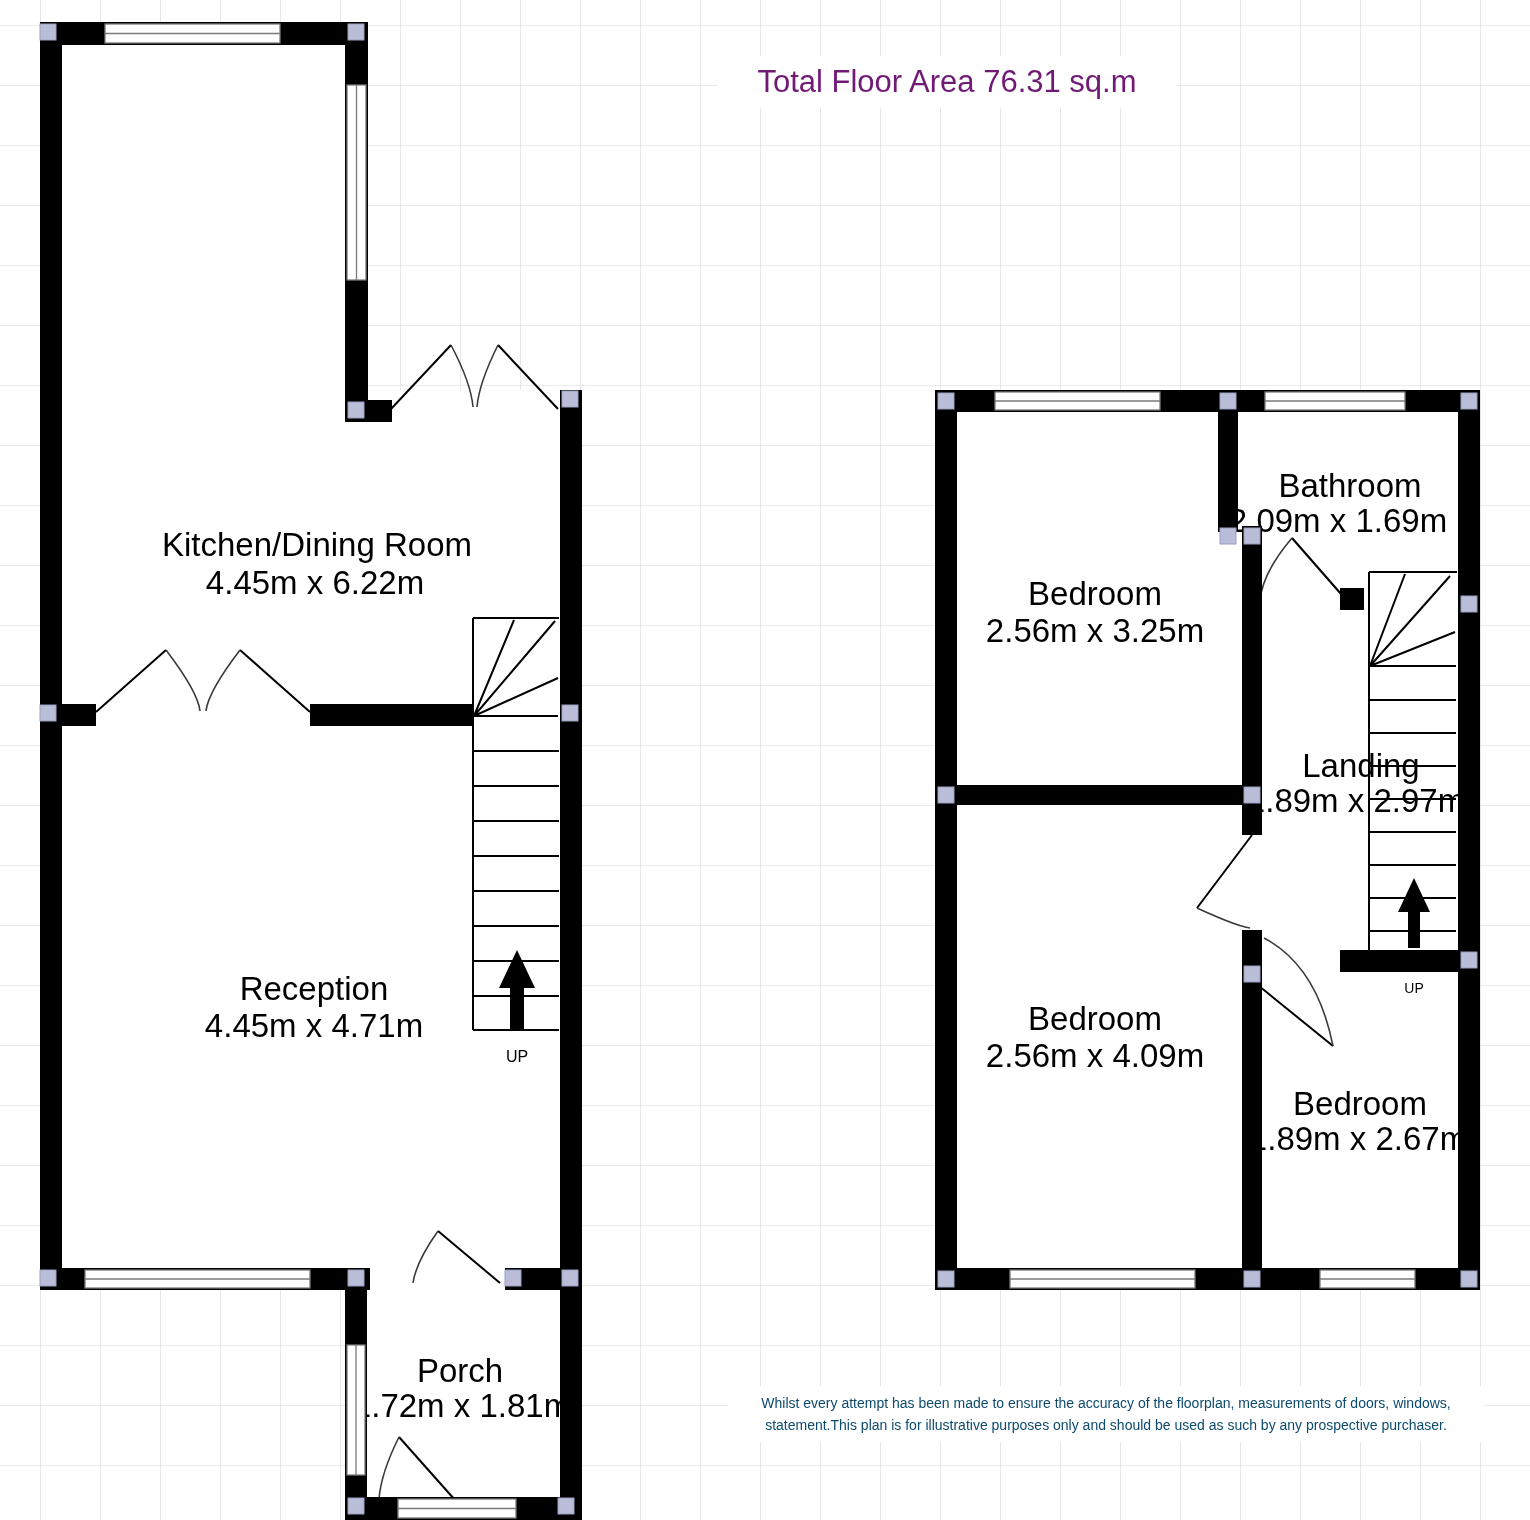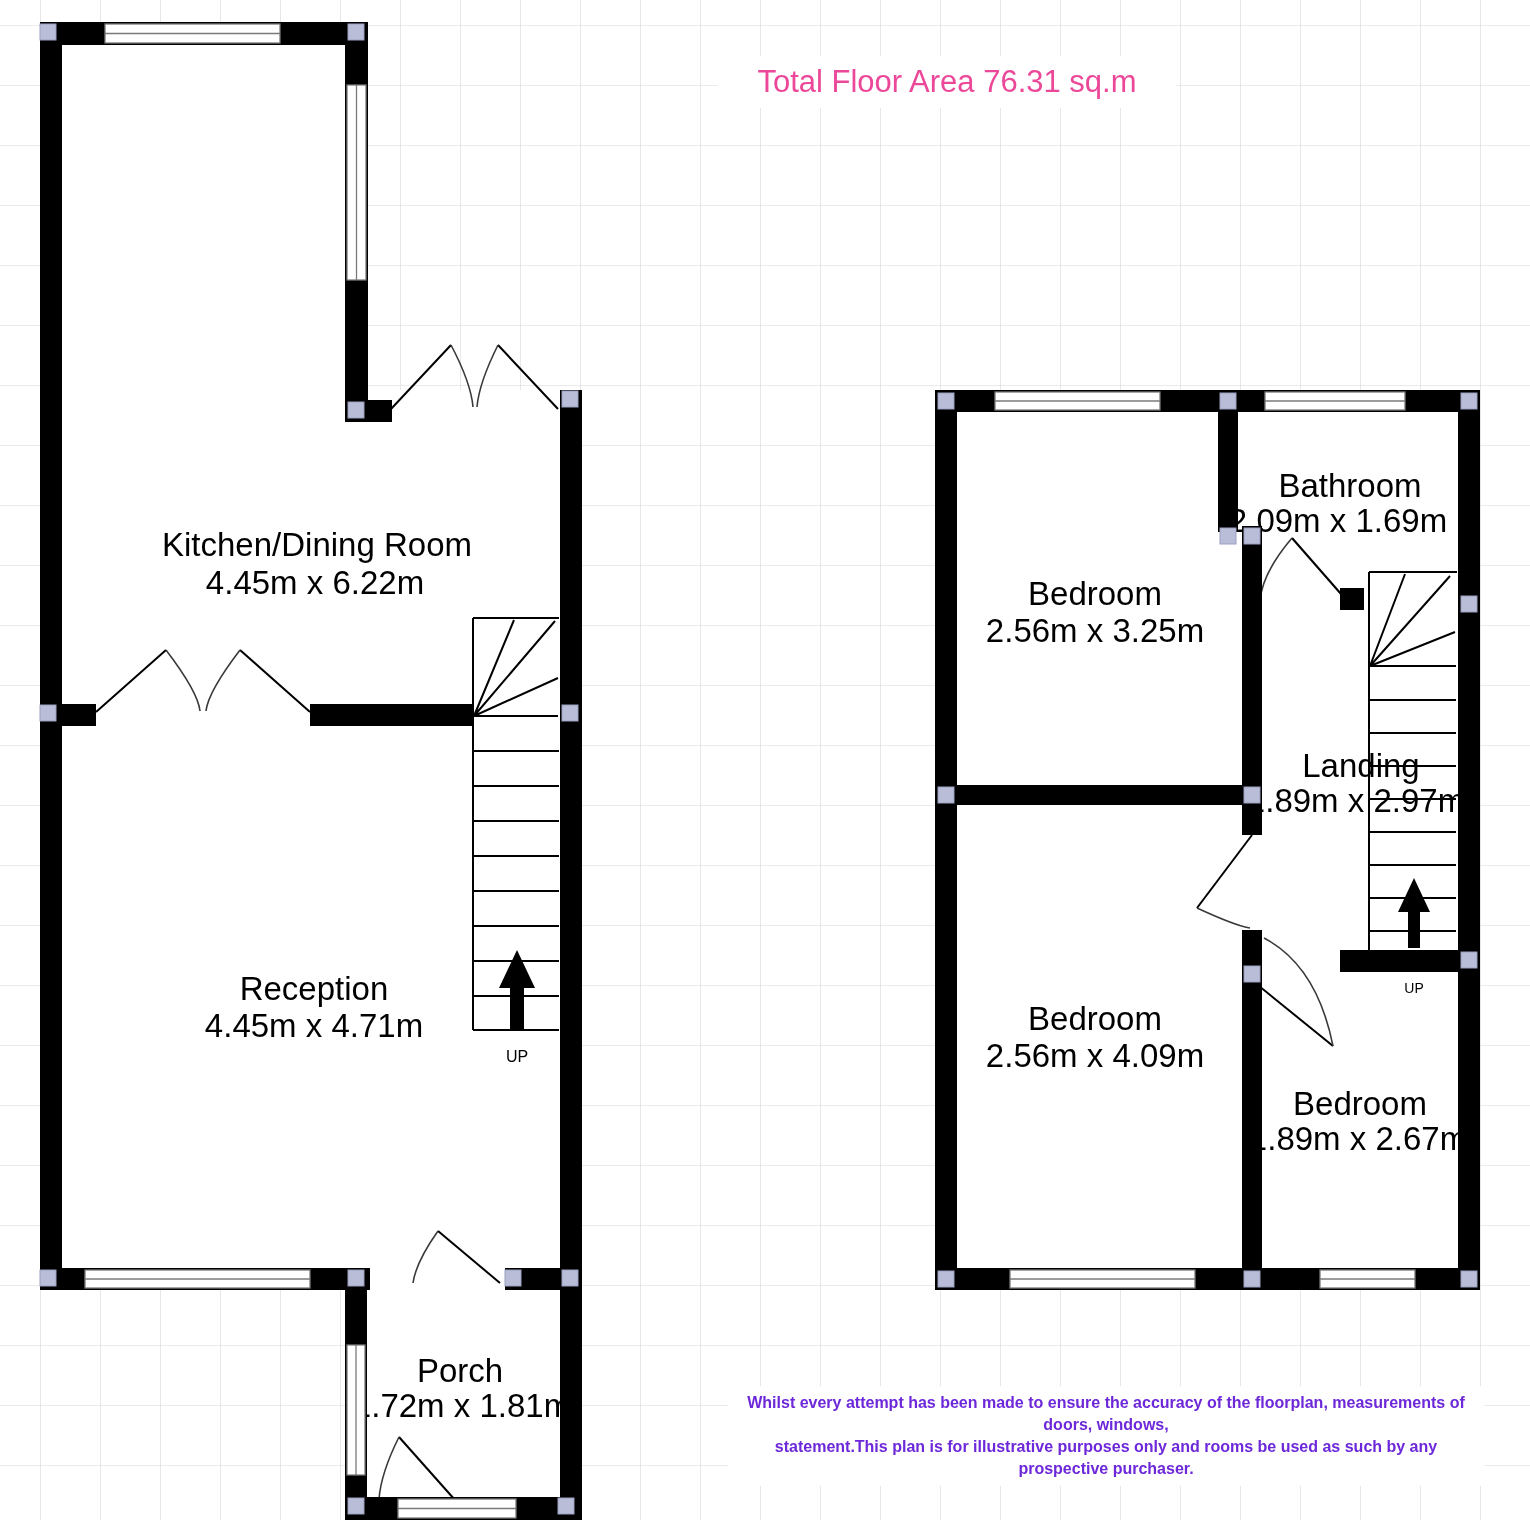--- a/index.html
+++ b/index.html
@@ -3,23 +3,23 @@
 <meta charset="utf-8">
 <style>
   html,body{margin:0;padding:0;background:#ffffff;}
   .stage{position:relative;width:1530px;height:1520px;overflow:hidden;
          font-family:"Liberation Sans", sans-serif;}
   .stage svg{position:absolute;left:0;top:0;}
   svg text{font-family:"Liberation Sans", sans-serif;fill:#000;}
   .room-label{font-size:33px;}
   .up-label{font-size:16px;}
   .up-label-small{font-size:14px;}
-  .overlay{position:absolute;background:#ffffff;text-align:center;color:#ec4899;}
+  .overlay{position:absolute;background:#ffffff;text-align:center;color:#701a75;}
   .title-box{left:718px;top:56px;width:458px;font-size:31px;line-height:44px;padding:4px 0;}
-  .disclaimer-box{left:728px;top:1386px;width:756px;font-size:16px;line-height:22px;padding:6px 0;color:#6d28d9;font-weight:bold;}
+  .disclaimer-box{left:728px;top:1386px;width:756px;font-size:14px;line-height:22px;padding:6px 0;color:#0c4a6e;}
 </style>
 </head>
 <body>
 
 <div class="stage">
 
 <svg width="1530" height="1520" viewBox="0 0 1530 1520">
   <defs>
     <pattern id="grid" width="60" height="60" x="40" y="25" patternUnits="userSpaceOnUse">
       <path d="M 60 0 H 0 V 60" fill="none" stroke="#d7d7d7" stroke-width="1.2"></path>
@@ -218,16 +218,16 @@
     <rect x="1461" y="1271" width="16" height="16"></rect>
   </g>
 </svg>
 
 <div class="overlay title-box">
   <div>Total Floor Area 76.31 sq.m</div>
 </div>
 
 <div class="overlay disclaimer-box">
   <div>Whilst every attempt has been made to ensure the accuracy of the floorplan, measurements of doors, windows,</div>
-  <div>statement.This plan is for illustrative purposes only and rooms be used as such by any prospective purchaser.</div>
+  <div>statement.This plan is for illustrative purposes only and should be used as such by any prospective purchaser.</div>
 </div>
 
 </div>
 
 </body></html>

